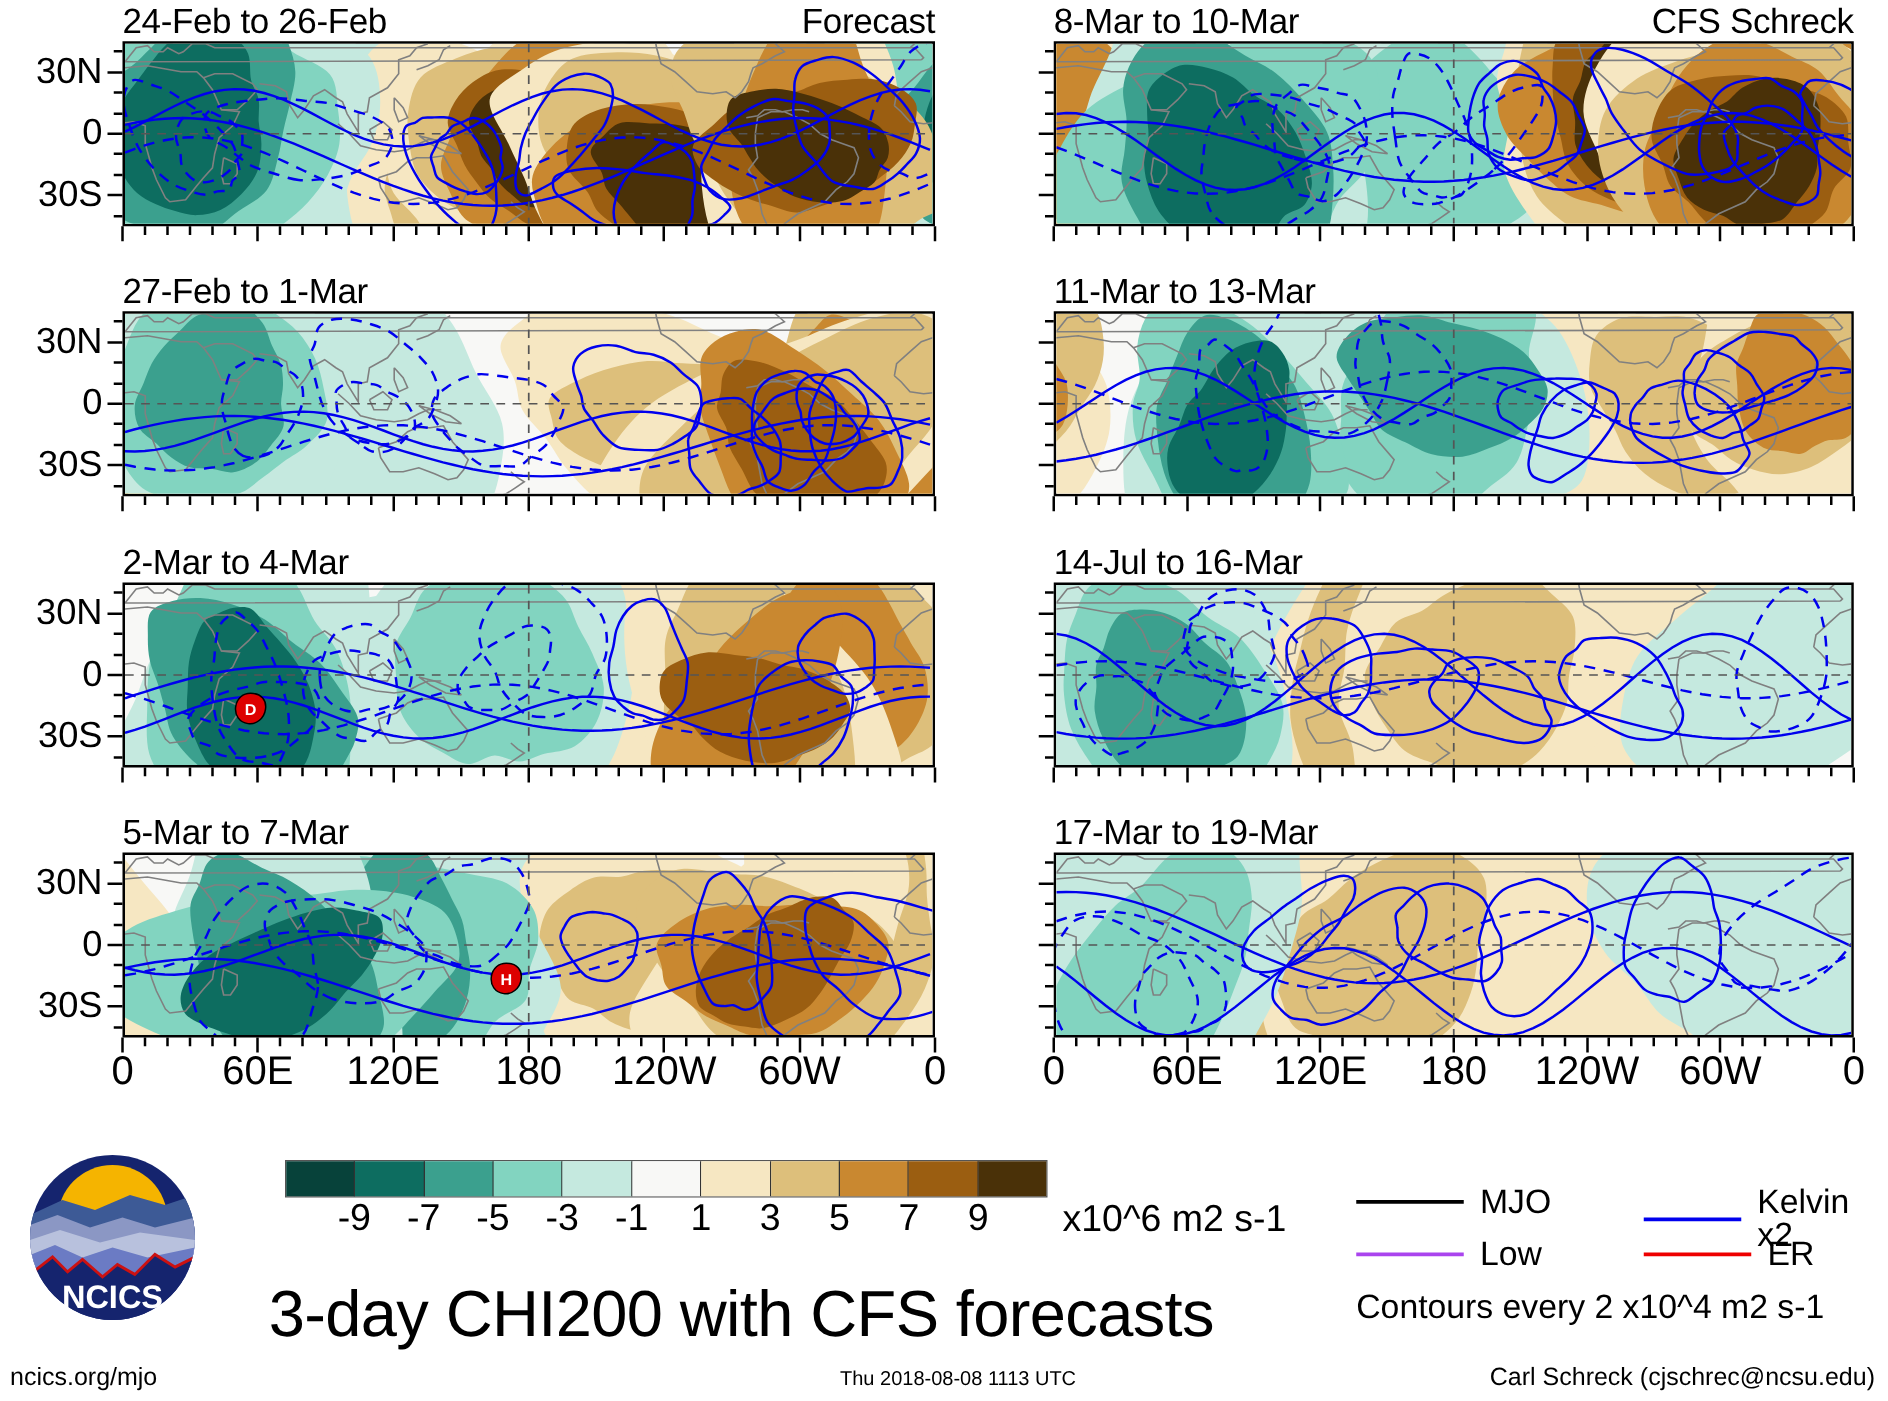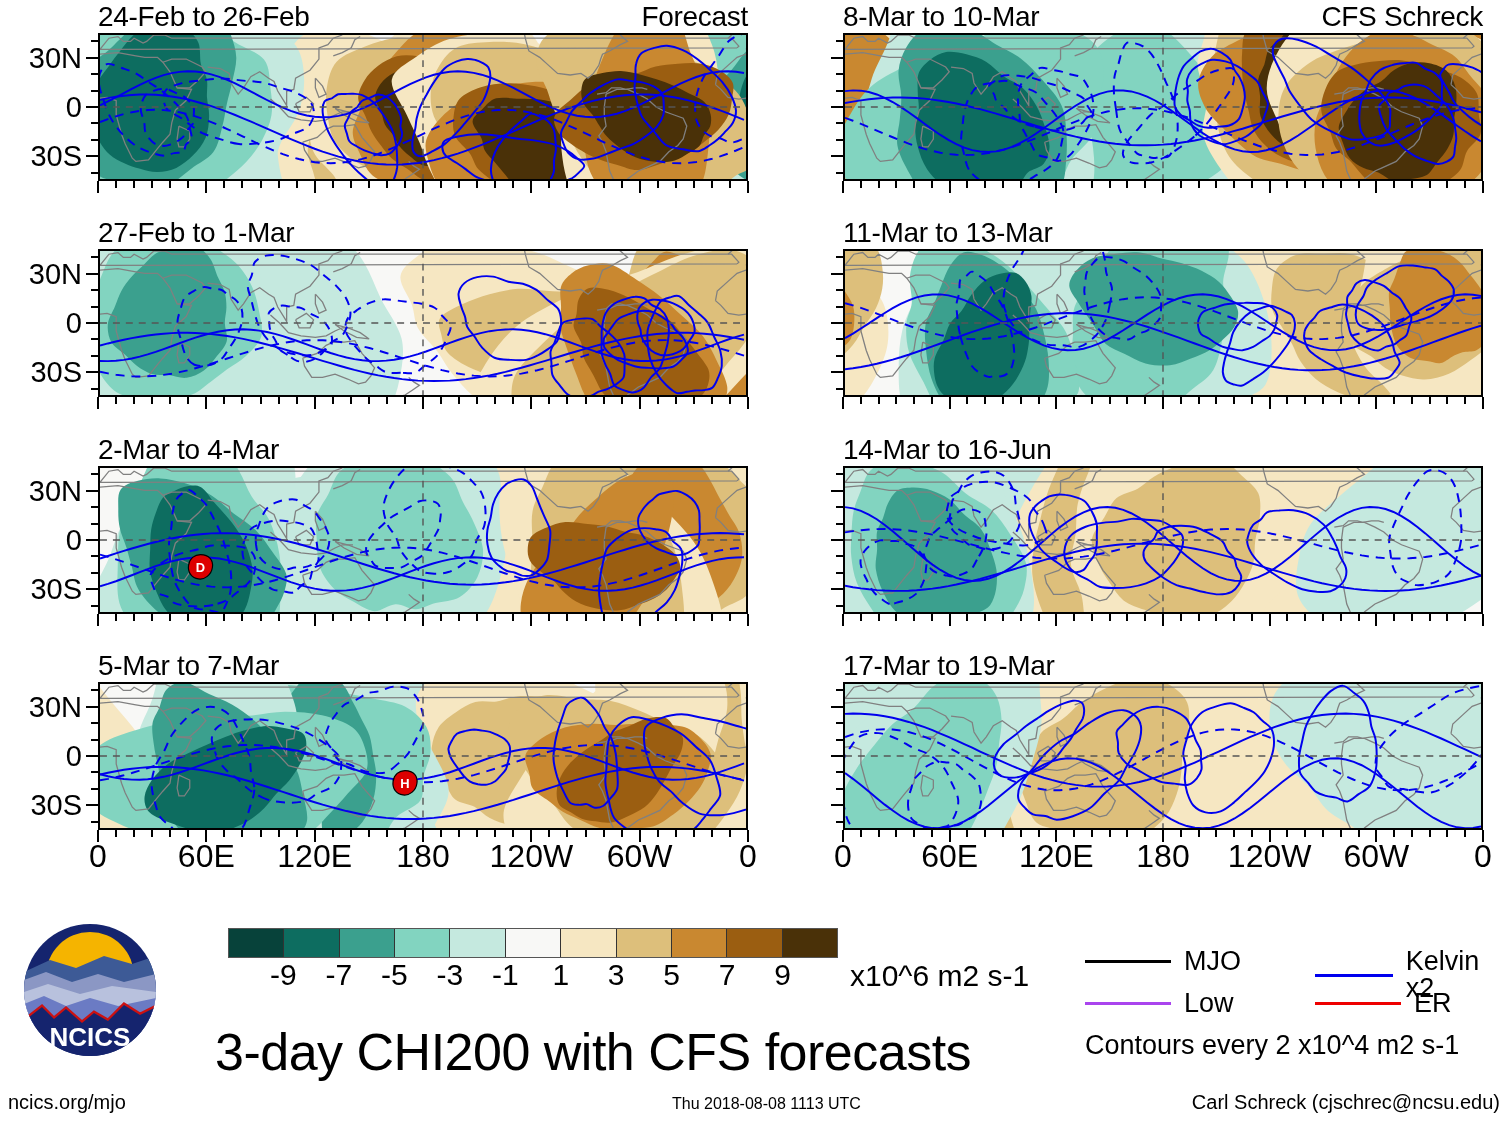--- a/index.html
+++ b/index.html
@@ -788,21 +788,21 @@
         <div class="tick ytick major" style="top: 122.333px;"></div>
         <div class="tick ytick" style="top: 105.889px;"></div>
         <div class="tick ytick" style="top: 89.4444px;"></div>
         <div class="tick ytick major" style="top: 73px;"></div>
         <div class="tick ytick" style="top: 56.5556px;"></div>
         <div class="tick ytick" style="top: 40.1111px;"></div>
         <div class="tick ytick major" style="top: 23.6667px;"></div>
         <div class="tick ytick" style="top: 7.22222px;"></div>
       </div>
       <div class="panel" style="left: 843px; top: 466px; width: 640px; height: 148px;">
-        <div class="panel-title">14-Mar to 16-Jun</div>
+        <div class="panel-title">14-Jul to 16-Mar</div>
         <div class="plotbox">
           <svg viewBox="0 0 640 148" preserveAspectRatio="none">
             <rect x="0" y="0" width="640" height="148" fill="#f8f8f6"></rect>
             <path d="M529.0,115.2C524.2,126.5 517.3,138.6 509.7,149.2C502.1,159.7 492.7,170.9 483.3,178.4C473.9,186.0 463.0,191.5 453.5,194.6C443.9,197.8 434.5,198.0 426.0,197.6C417.6,197.1 410.2,194.5 402.9,191.9C395.6,189.2 388.7,186.0 382.2,181.7C375.7,177.4 367.0,173.9 363.6,165.9C360.2,157.9 361.3,144.9 361.9,133.9C362.5,122.9 363.7,111.2 367.1,99.9C370.4,88.6 376.4,76.8 382.0,66.1C387.5,55.4 394.0,45.8 400.2,35.7C406.4,25.7 411.9,15.2 419.0,5.6C426.1,-4.0 434.2,-13.8 442.9,-21.8C451.5,-29.9 460.7,-35.7 470.7,-42.8C480.7,-50.0 492.9,-61.7 502.8,-64.6C512.7,-67.6 522.4,-64.3 529.9,-60.4C537.4,-56.5 543.5,-49.1 547.7,-41.1C551.9,-33.1 553.9,-22.5 555.0,-12.4C556.1,-2.4 555.9,8.4 554.4,19.0C552.9,29.6 548.6,40.7 546.0,51.2C543.4,61.6 541.7,70.9 538.9,81.6C536.0,92.2 533.9,103.9 529.0,115.2Z" fill="#f6e7c2"></path>
             <path d="M249.9,126.3C240.7,137.2 226.3,144.2 213.9,152.9C201.4,161.6 188.0,175.3 175.1,178.6C162.2,182.0 149.4,173.4 136.6,173.0C123.7,172.5 109.4,178.0 97.9,175.9C86.4,173.8 76.3,167.0 67.5,160.4C58.7,153.7 52.0,144.9 45.1,136.1C38.2,127.2 30.1,118.4 26.3,107.3C22.5,96.2 19.6,82.4 22.2,69.4C24.8,56.3 33.9,41.3 41.9,29.0C49.9,16.7 60.8,5.8 70.2,-4.5C79.7,-14.8 89.0,-23.4 98.6,-32.8C108.2,-42.3 117.0,-52.7 127.8,-61.0C138.6,-69.4 150.7,-76.4 163.3,-83.1C175.9,-89.7 189.6,-96.5 203.7,-100.7C217.7,-104.8 234.7,-109.8 247.4,-108.0C260.1,-106.1 270.2,-96.8 279.9,-89.4C289.6,-82.1 301.2,-74.8 305.5,-63.6C309.7,-52.4 306.6,-35.5 305.4,-22.2C304.1,-8.9 301.4,3.8 298.2,16.2C295.0,28.6 291.1,40.5 286.2,52.3C281.3,64.2 275.0,75.0 269.0,87.3C262.9,99.7 259.1,115.3 249.9,126.3Z" fill="#c5e9df"></path>
             <path d="M329.1,114.7C325.0,128.5 321.1,143.1 315.0,157.4C309.0,171.7 301.8,190.4 292.7,200.6C283.6,210.7 270.8,213.9 260.5,218.3C250.2,222.7 239.8,227.4 230.9,227.2C222.0,226.9 215.0,219.5 207.1,216.9C199.2,214.2 190.6,215.0 183.6,211.1C176.5,207.1 171.3,199.8 165.0,193.3C158.6,186.9 148.3,182.6 145.4,172.1C142.6,161.7 145.9,144.3 148.0,130.5C150.0,116.7 153.8,102.7 157.8,89.4C161.9,76.2 166.9,63.4 172.4,51.2C177.9,39.0 184.0,27.4 190.7,16.1C197.3,4.7 204.4,-5.8 212.3,-16.7C220.1,-27.7 228.4,-40.5 237.7,-49.5C247.0,-58.6 257.7,-66.2 267.9,-71.2C278.2,-76.2 289.8,-80.3 299.1,-79.4C308.4,-78.4 317.8,-73.4 323.7,-65.4C329.6,-57.3 332.6,-43.2 334.5,-31.1C336.3,-18.9 334.8,-4.5 334.8,7.6C334.8,19.6 333.8,30.0 334.6,41.2C335.4,52.5 340.3,62.8 339.4,75.0C338.5,87.3 333.1,101.0 329.1,114.7Z" fill="#f6e7c2"></path>
             <path d="M306.8,84.4C308.7,94.0 312.8,106.4 312.2,116.6C311.5,126.7 306.9,137.1 302.8,145.2C298.8,153.4 293.1,160.0 287.8,165.5C282.5,171.0 276.8,176.7 271.0,178.1C265.3,179.5 258.9,174.0 253.2,174.1C247.6,174.1 242.2,179.2 237.0,178.2C231.8,177.2 227.4,171.0 222.2,167.9C216.9,164.8 209.9,164.7 205.4,159.5C200.8,154.3 197.5,145.0 194.7,136.6C191.9,128.3 189.3,118.7 188.5,109.3C187.8,99.8 189.0,89.3 190.3,80.0C191.6,70.7 194.2,62.3 196.3,53.7C198.3,45.1 200.2,36.7 202.9,28.4C205.5,20.2 208.7,12.3 212.4,4.2C216.1,-4.0 219.9,-15.4 225.1,-20.6C230.4,-25.9 237.5,-26.0 243.7,-27.2C249.9,-28.4 257.0,-31.1 262.5,-27.6C267.9,-24.1 272.6,-13.5 276.4,-6.0C280.3,1.4 282.7,9.9 285.5,17.2C288.3,24.5 290.6,30.9 293.1,37.8C295.7,44.8 298.6,51.1 300.9,58.9C303.2,66.6 305.0,74.8 306.8,84.4Z" fill="#ddbf7b"></path>
             <path d="M246.3,171.6C239.4,161.2 241.1,143.1 238.0,131.1C234.8,119.0 228.4,109.9 227.4,99.3C226.4,88.7 231.0,77.8 232.1,67.4C233.2,57.1 232.2,47.1 234.2,37.1C236.1,27.1 239.7,17.5 243.8,7.4C247.9,-2.8 251.3,-15.2 258.5,-23.7C265.7,-32.3 276.6,-38.9 287.1,-43.6C297.6,-48.4 310.1,-52.0 321.7,-52.0C333.3,-52.0 345.6,-47.3 356.8,-43.6C368.0,-40.0 378.7,-35.7 388.7,-30.2C398.7,-24.6 408.4,-18.0 416.8,-10.3C425.2,-2.6 431.7,6.7 439.1,16.1C446.5,25.4 457.4,34.8 461.2,45.7C464.9,56.7 463.4,70.3 461.5,81.7C459.7,93.1 455.7,104.6 450.1,114.0C444.5,123.4 434.8,130.0 427.9,137.9C421.0,145.8 416.2,154.5 408.8,161.5C401.3,168.5 392.7,174.1 383.5,180.1C374.3,186.0 364.7,193.0 353.5,197.3C342.3,201.7 328.8,206.5 316.5,205.9C304.1,205.3 291.0,199.4 279.3,193.7C267.6,187.9 253.2,182.0 246.3,171.6Z" fill="#f6e7c2"></path>
             <path d="M389.1,136.6C383.6,142.2 376.7,147.8 369.4,150.7C362.2,153.6 353.5,153.6 345.8,153.9C338.0,154.2 330.3,153.7 322.9,152.3C315.5,151.0 308.5,148.5 301.4,145.8C294.3,143.1 286.2,140.8 280.3,136.1C274.5,131.4 270.4,124.3 266.1,117.8C261.8,111.3 257.5,104.6 254.5,97.1C251.6,89.7 247.4,80.8 248.5,73.1C249.6,65.3 256.9,57.5 261.0,50.5C265.2,43.5 267.7,35.8 273.3,30.9C278.8,26.0 288.2,24.8 294.5,21.2C300.8,17.5 305.0,12.6 310.9,9.0C316.9,5.4 323.3,2.0 330.3,-0.6C337.3,-3.2 344.8,-5.2 353.0,-6.4C361.2,-7.7 371.7,-10.6 379.4,-8.2C387.1,-5.9 393.0,2.0 399.1,7.7C405.1,13.5 412.9,18.8 416.0,26.2C419.0,33.6 417.8,43.8 417.3,51.9C416.8,60.0 413.8,67.4 412.8,74.8C411.8,82.2 412.8,89.4 411.1,96.5C409.4,103.6 406.3,110.6 402.6,117.3C398.9,124.0 394.6,131.0 389.1,136.6Z" fill="#ddbf7b"></path>
             <path d="M652.1,124.6C643.0,134.7 630.0,141.9 618.6,150.1C607.1,158.3 595.2,168.5 583.3,173.8C571.5,179.1 559.0,180.8 547.7,182.1C536.3,183.5 524.6,184.2 515.3,182.0C505.9,179.7 499.0,173.5 491.6,168.5C484.2,163.5 476.8,158.7 470.7,152.1C464.6,145.5 457.5,138.4 455.1,128.8C452.7,119.3 454.1,106.7 456.3,94.9C458.5,83.1 460.7,69.6 468.2,58.1C475.7,46.5 490.8,35.3 501.3,25.8C511.8,16.2 521.8,9.5 531.1,0.6C540.5,-8.2 547.7,-19.7 557.4,-27.3C567.2,-34.9 578.2,-37.9 589.6,-44.8C601.0,-51.6 613.1,-61.9 626.1,-68.4C639.1,-74.8 656.6,-83.9 667.5,-83.4C678.5,-82.9 684.1,-71.4 691.9,-65.3C699.7,-59.2 710.7,-55.5 714.4,-46.6C718.2,-37.7 716.5,-23.5 714.6,-11.7C712.7,0.1 708.2,12.7 703.2,24.2C698.1,35.7 689.5,46.2 684.5,57.1C679.5,68.1 678.7,78.6 673.3,89.8C667.9,101.1 661.2,114.6 652.1,124.6Z" fill="#c5e9df"></path>

